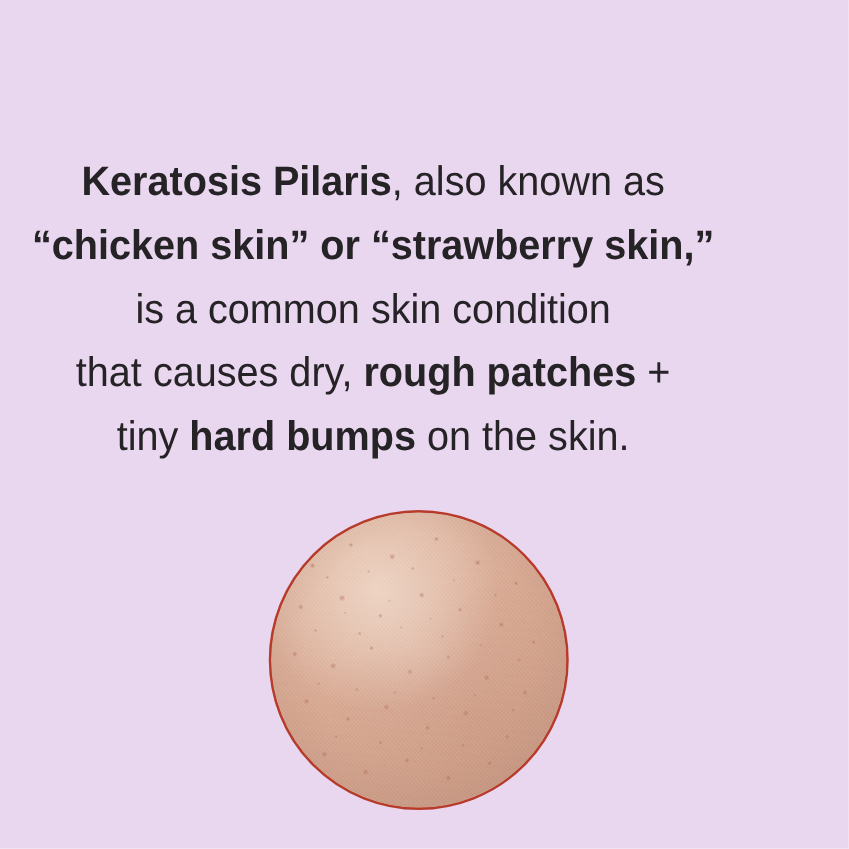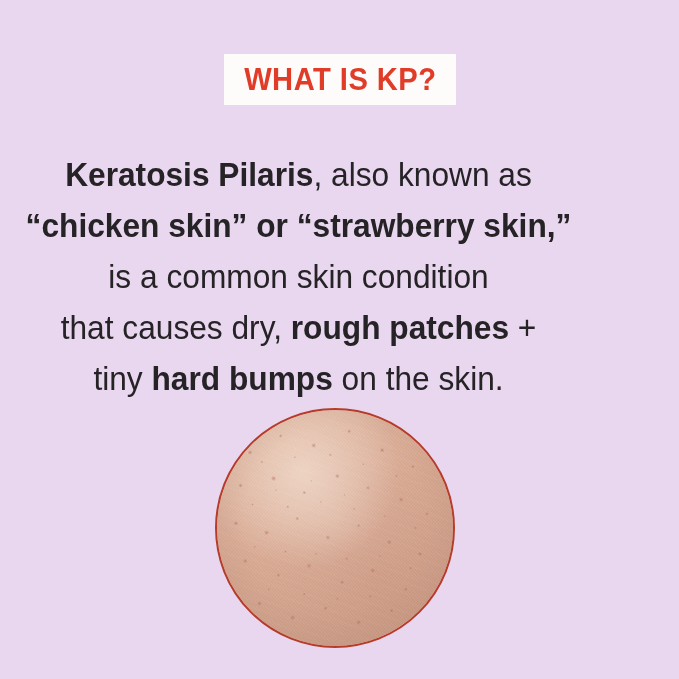--- a/index.html
+++ b/index.html
@@ -43,21 +43,21 @@
     line-height: 1;
     transform: scaleX(0.94);
     white-space: nowrap;
     text-transform: uppercase;
   }
 
   
   #body-copy {
     position: absolute;
     left: 0;
-    top: 149px;
+    top: 119px;
     width: 597px;
     text-align: center;
     color: #262327;
     font-family: "Liberation Sans", sans-serif;
     font-size: 33px;
     line-height: 51px;
     font-weight: 400;
   }
   #body-copy .line {
     display: block;
@@ -179,23 +179,20 @@
     inset: 0;
     border-radius: 50%;
     background: radial-gradient(circle at 50% 46%, rgba(255,255,255,0.12) 0%, rgba(255,255,255,0.0) 52%, rgba(142,92,74,0.22) 92%, rgba(132,84,68,0.32) 100%);
   }
 </style>
 </head>
 <body>
 
 <div id="poster">
 
-  <div id="title-banner">
-    <span id="title-text">WHAT IS KP?</span>
-  </div>
 
   <div id="body-copy">
     <span class="line">
       <b>Keratosis Pilaris</b><span>, also known as</span>
     </span>
     <span class="line">
       <b>“chicken skin” or “strawberry skin,”</b>
     </span>
     <span class="line">
       <span>is a common skin condition</span>

